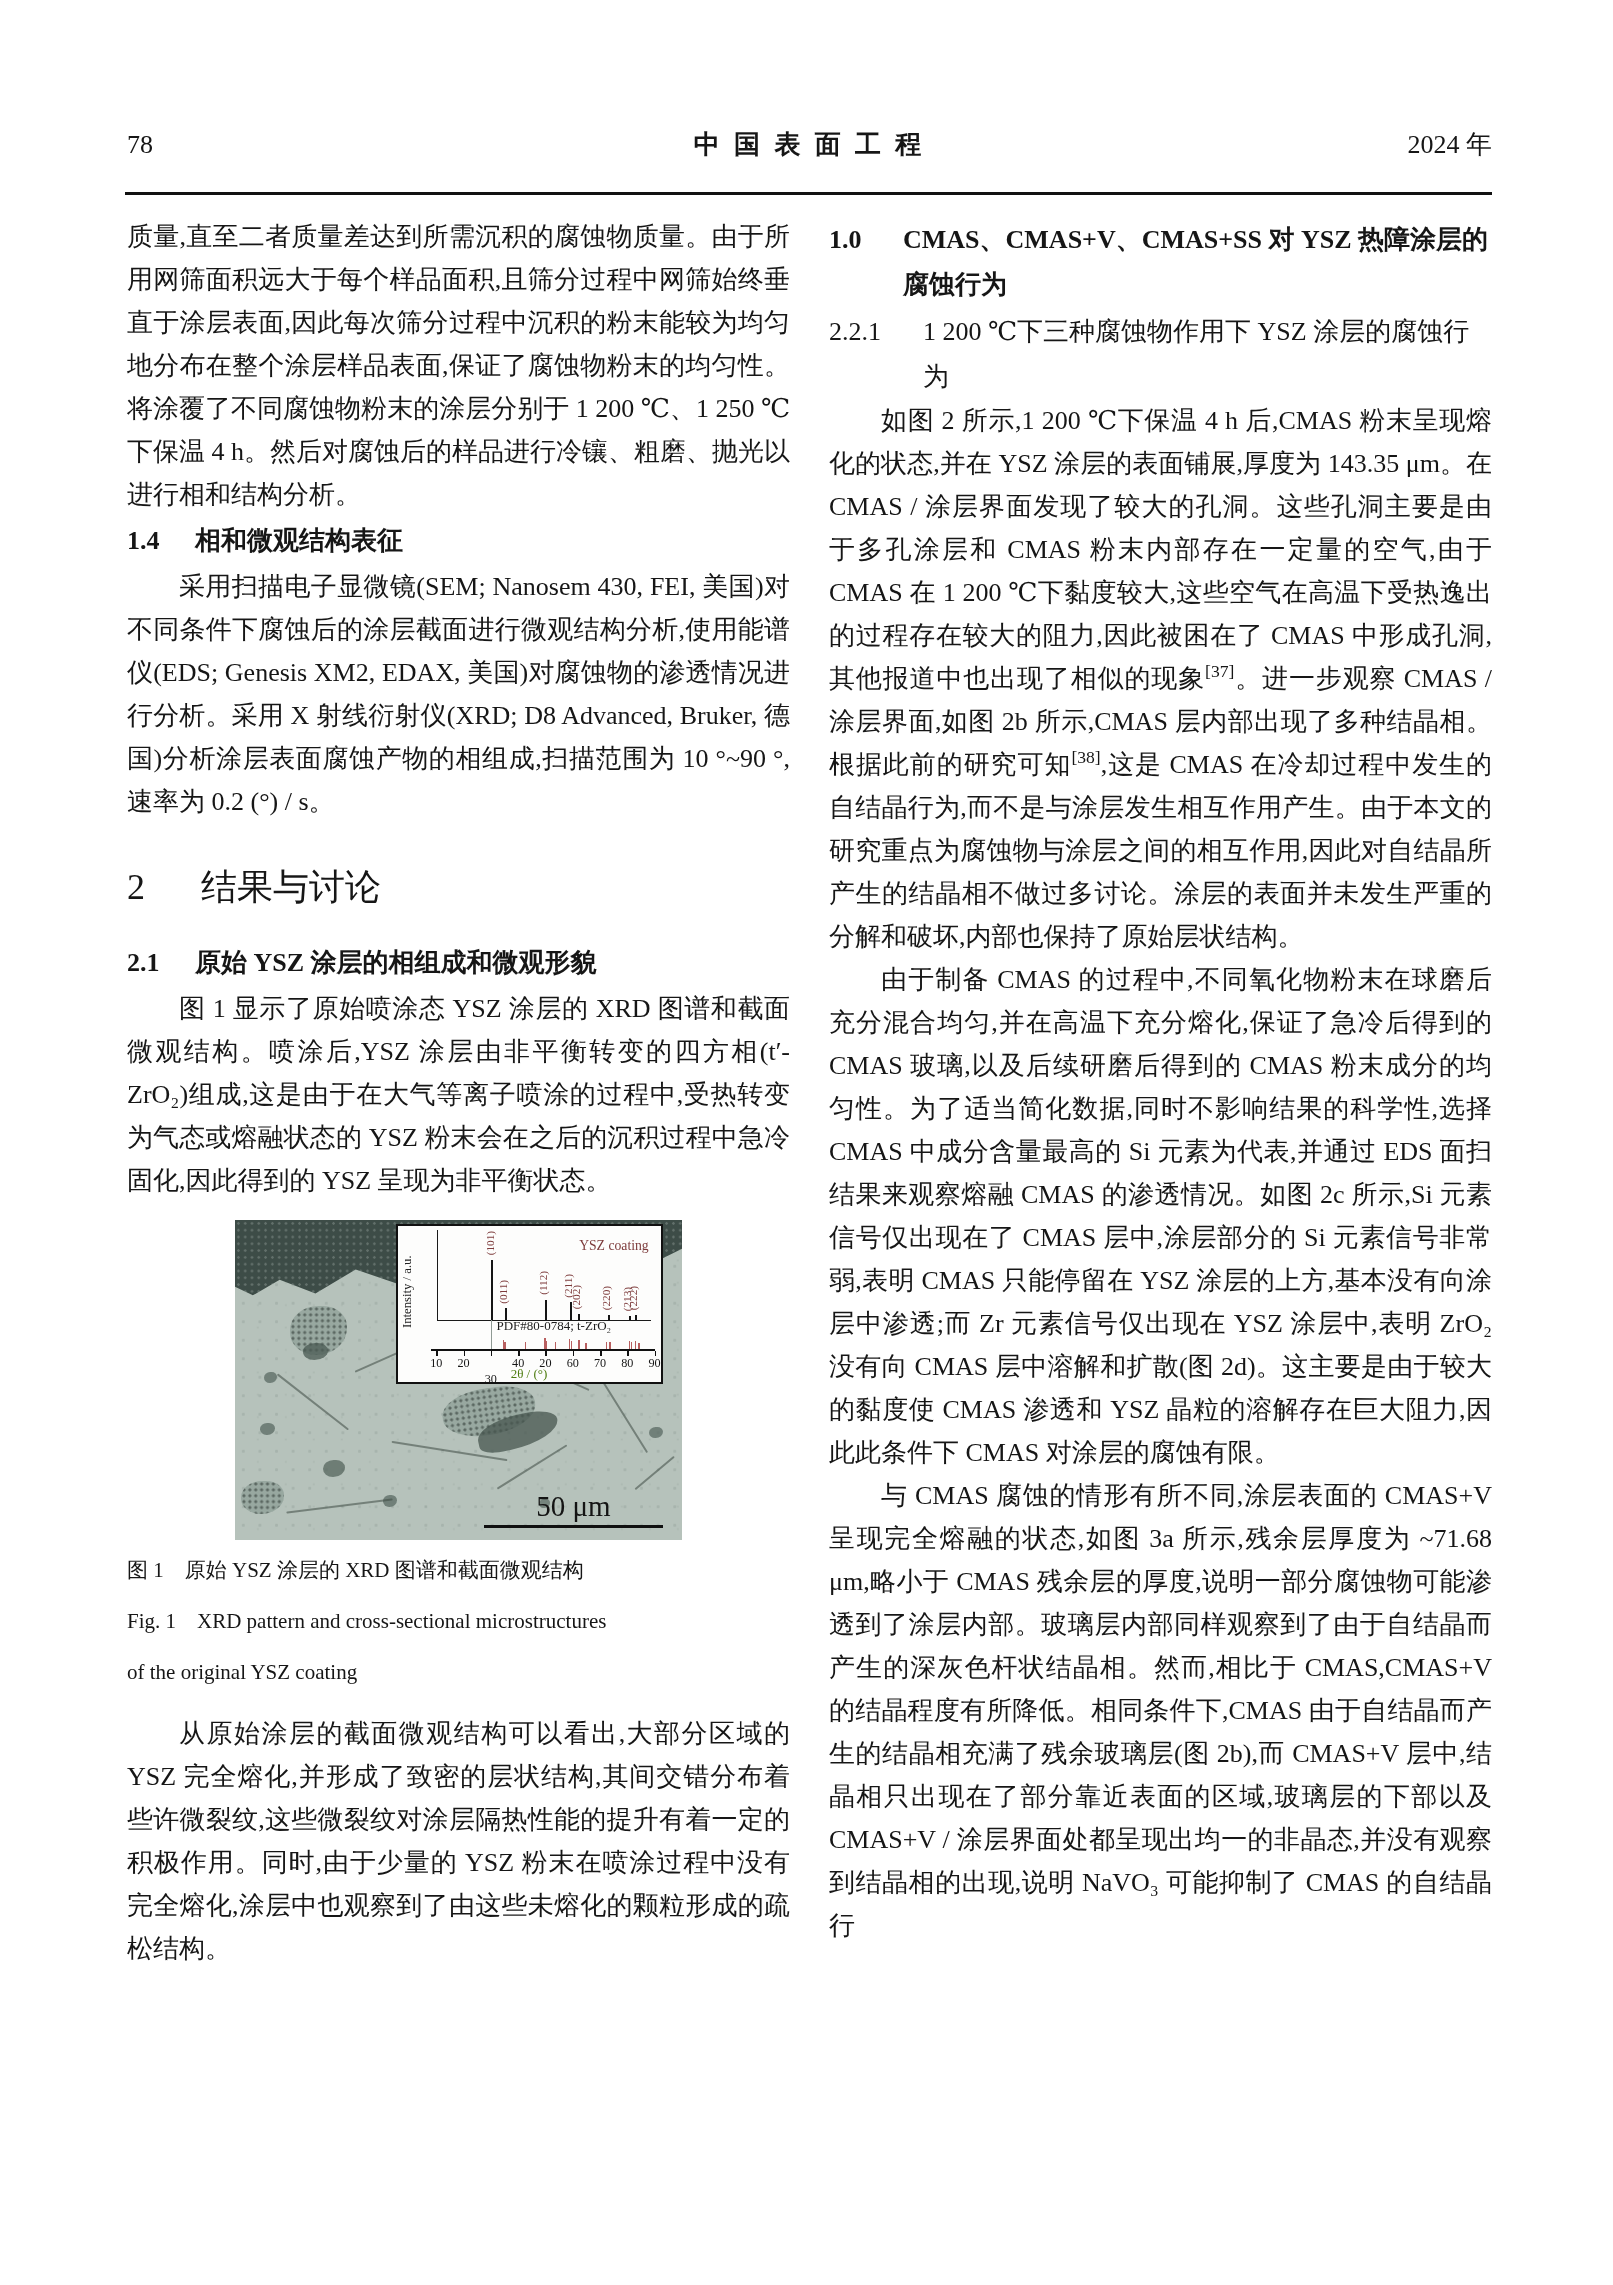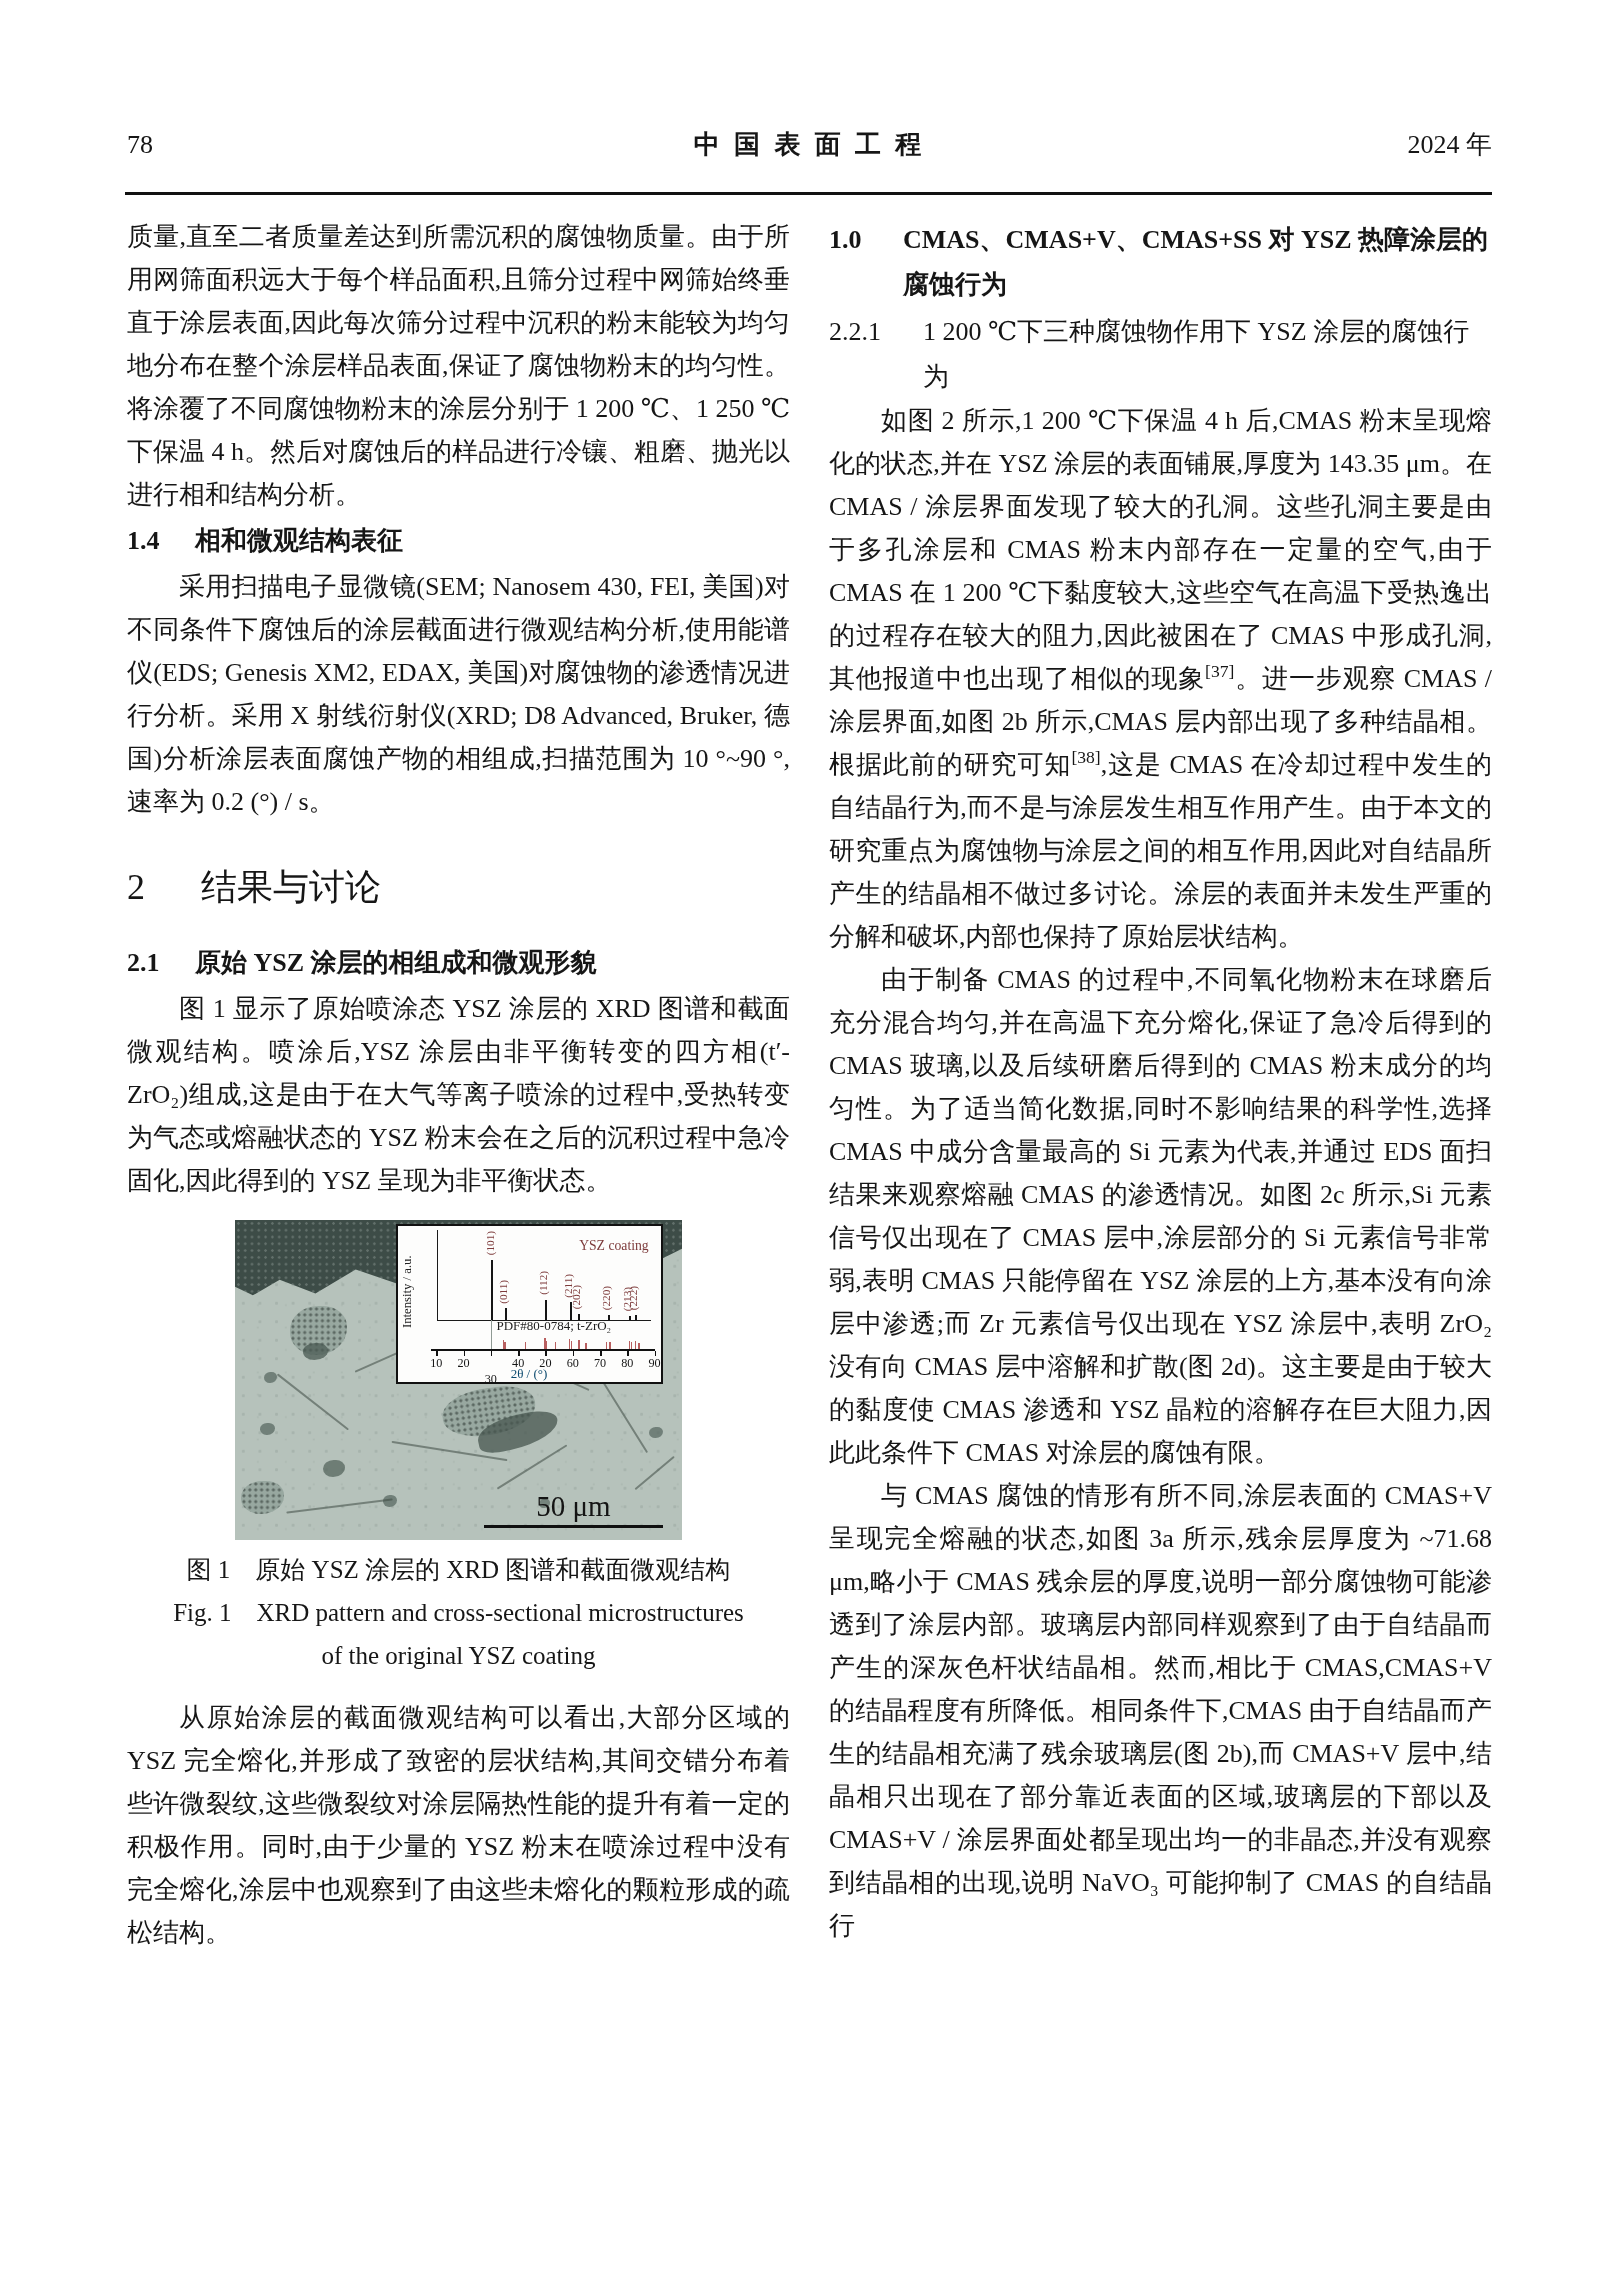--- a/index.html
+++ b/index.html
@@ -64,24 +64,24 @@
   .xrd .peak{position:absolute; bottom:0; width:2px; background:#151515;}
   .xrd .pklab{position:absolute; writing-mode:vertical-rl; transform:rotate(180deg);
        font-size:11.2px; line-height:11.7px; color:#7d3b3b; white-space:nowrap;}
   .xrd .refrow{position:absolute; left:39px; right:9.8px; top:94px; height:29px;}
   .xrd .reflab{position:absolute; left:28%; top:-2.9px; font-size:13px; color:#1d1d1d; white-space:nowrap;}
   .xrd .rtick{position:absolute; bottom:0; width:1.4px; background:#b85f5f;}
   .xrd .rtick.major{background:#8f9a94; width:1.2px;}
   .xrd .axis{position:absolute; left:33px; right:5.9px; top:123px; height:21.5px; border-top:2px solid #111;}
   .xrd .tick{position:absolute; top:0; width:1.6px; height:4.9px; background:#111;}
   .xrd .ticknum{position:absolute; top:4.9px; transform:translateX(-50%); font-size:12.2px; color:#161616;}
-  .xrd .xlab{position:absolute; left:0; right:0; top:140px; text-align:center; font-size:13px; color:#0c4a6e;}
-
-  
-  .cap{text-align:center; font-size:25px; line-height:41px; margin:2px 0;}
+  .xrd .xlab{position:absolute; left:0; right:0; top:140px; text-align:center; font-size:13px; color:#4d7c0f;}
+
+  
+  .cap{text-align:left; font-size:21px; line-height:41px; margin:10px 0;}
 </style>
 </head>
 <body>
 
 <div class="page">
 
   <div class="header">
     <span class="pg">78</span>
     <span class="jt">中  国  表  面  工  程</span>
     <span class="yr">2024 年</span>

